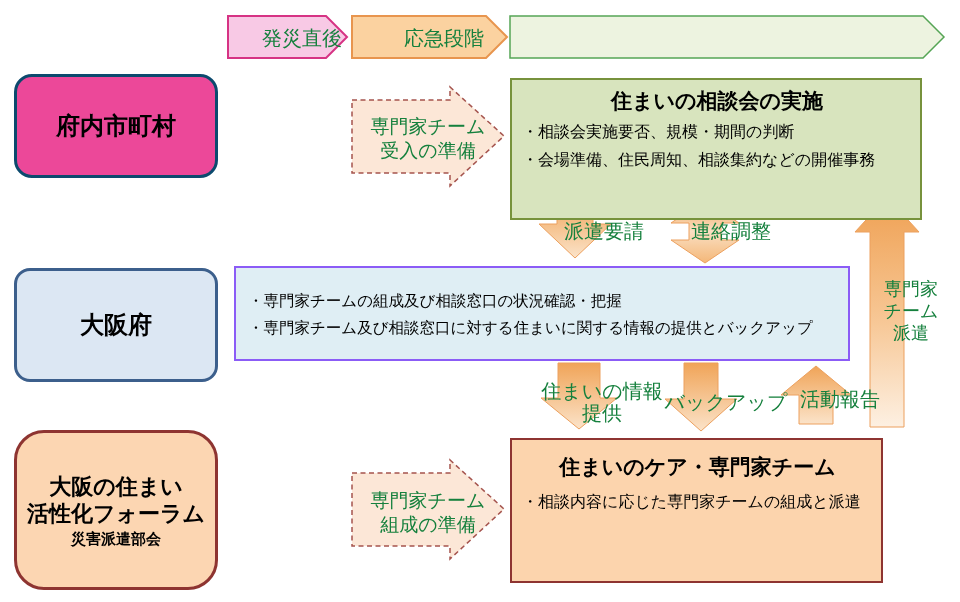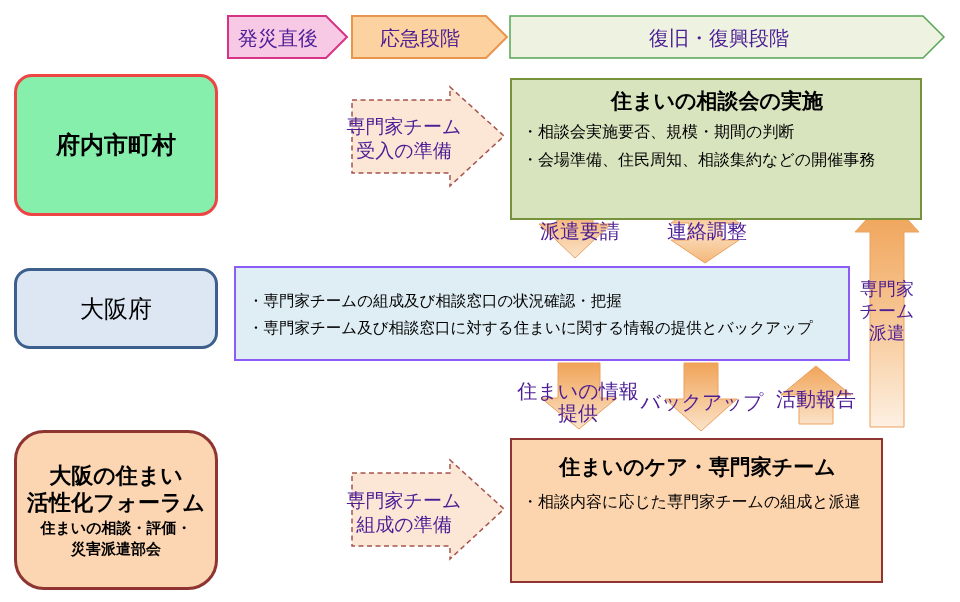--- a/index.html
+++ b/index.html
@@ -1,30 +1,30 @@
 <!DOCTYPE html>
 <html><head>
 <meta charset="utf-8">
 <style>
   html,body{margin:0;padding:0;background:#fff;}
   .canvas{
     position:relative;width:960px;height:602px;background:#ffffff;
     font-family:"Liberation Sans","DejaVu Sans",sans-serif;color:#000;overflow:hidden;
   }
   .arrow-layer{position:absolute;left:0;top:0;width:960px;height:602px;z-index:1;}
-  .lbl{position:absolute;transform:translate(-50%,-50%);white-space:nowrap;z-index:3;color:#4c1d95;}
+  .lbl{position:absolute;transform:translate(-50%,-50%);white-space:nowrap;z-index:3;color:#15803d;margin-left:24px;}
   .box{position:absolute;box-sizing:border-box;z-index:2;display:flex;flex-direction:column;
        align-items:center;justify-content:center;text-align:center;}
   .contentbox{position:absolute;box-sizing:border-box;z-index:2;}
 
   
-  .municipal{left:14px;top:74px;width:204px;height:142px;background:#86efac;
-             border:3px solid #ef4444;border-radius:18px;font-size:24px;font-weight:bold;}
-  .pref{left:14px;top:268px;width:204px;height:81px;background:#dce7f3;
-        border:3px solid #3c5f8c;border-radius:16px;font-size:24px;font-weight:normal;}
+  .municipal{left:14px;top:74px;width:204px;height:104px;background:#ec4899;
+             border:3px solid #0c4a6e;border-radius:18px;font-size:24px;font-weight:bold;}
+  .pref{left:14px;top:268px;width:204px;height:114px;background:#dce7f3;
+        border:3px solid #3c5f8c;border-radius:16px;font-size:24px;font-weight:bold;}
   .forum{left:14px;top:430px;width:204px;height:160px;background:#fcd6b2;
          border:3px solid #8e3431;border-radius:30px;}
   .forum .big{font-size:22px;font-weight:bold;line-height:27px;}
   .forum .small{font-size:15px;font-weight:bold;line-height:19px;margin-top:2px;}
 
   
   .consult{left:510px;top:78px;width:412px;height:142px;background:#d8e4be;
            border:2px solid #77923c;padding:8px 8px 0 10px;}
   .team{left:510px;top:438px;width:373px;height:145px;background:#fcd4ad;
         border:2px solid #8e3431;padding:14px 8px 0 10px;}
@@ -78,32 +78,30 @@
 
     <path d="M684,363 L718,363 L718,399 L737,399 L701,431 L665,399 L684,399 Z" fill="url(#gOrange)" stroke="#eca05e" stroke-width="1"></path>
 
     <path d="M816,366 L851,395 L833,395 L833,424 L799,424 L799,395 L781,395 Z" fill="url(#gOrange)" stroke="#eca05e" stroke-width="1"></path>
 
     <path d="M887,197 L919,232 L904,232 L904,427 L870,427 L870,232 L855,232 Z" fill="url(#gTall)" stroke="#eca05e" stroke-width="1"></path>
   </svg>
 
   <div class="lbl bannerlbl" style="left:278px;top:38px;">発災直後</div>
   <div class="lbl bannerlbl" style="left:420px;top:38px;">応急段階</div>
-  <div class="lbl bannerlbl" style="left:719px;top:38px;">復旧・復興段階</div>
 
   <div class="box municipal">
     <div>府内市町村</div>
   </div>
   <div class="box pref">
     <div>大阪府</div>
   </div>
   <div class="box forum">
     <div class="big">大阪の住まい</div>
     <div class="big">活性化フォーラム</div>
-    <div class="small">住まいの相談・評価・</div>
     <div class="small">災害派遣部会</div>
   </div>
 
   <div class="contentbox consult">
     <div class="boxtitle">住まいの相談会の実施</div>
     <div class="bullets">
       <div>・相談会実施要否、規模・期間の判断</div>
       <div>・会場準備、住民周知、相談集約などの開催事務</div>
     </div>
   </div>

